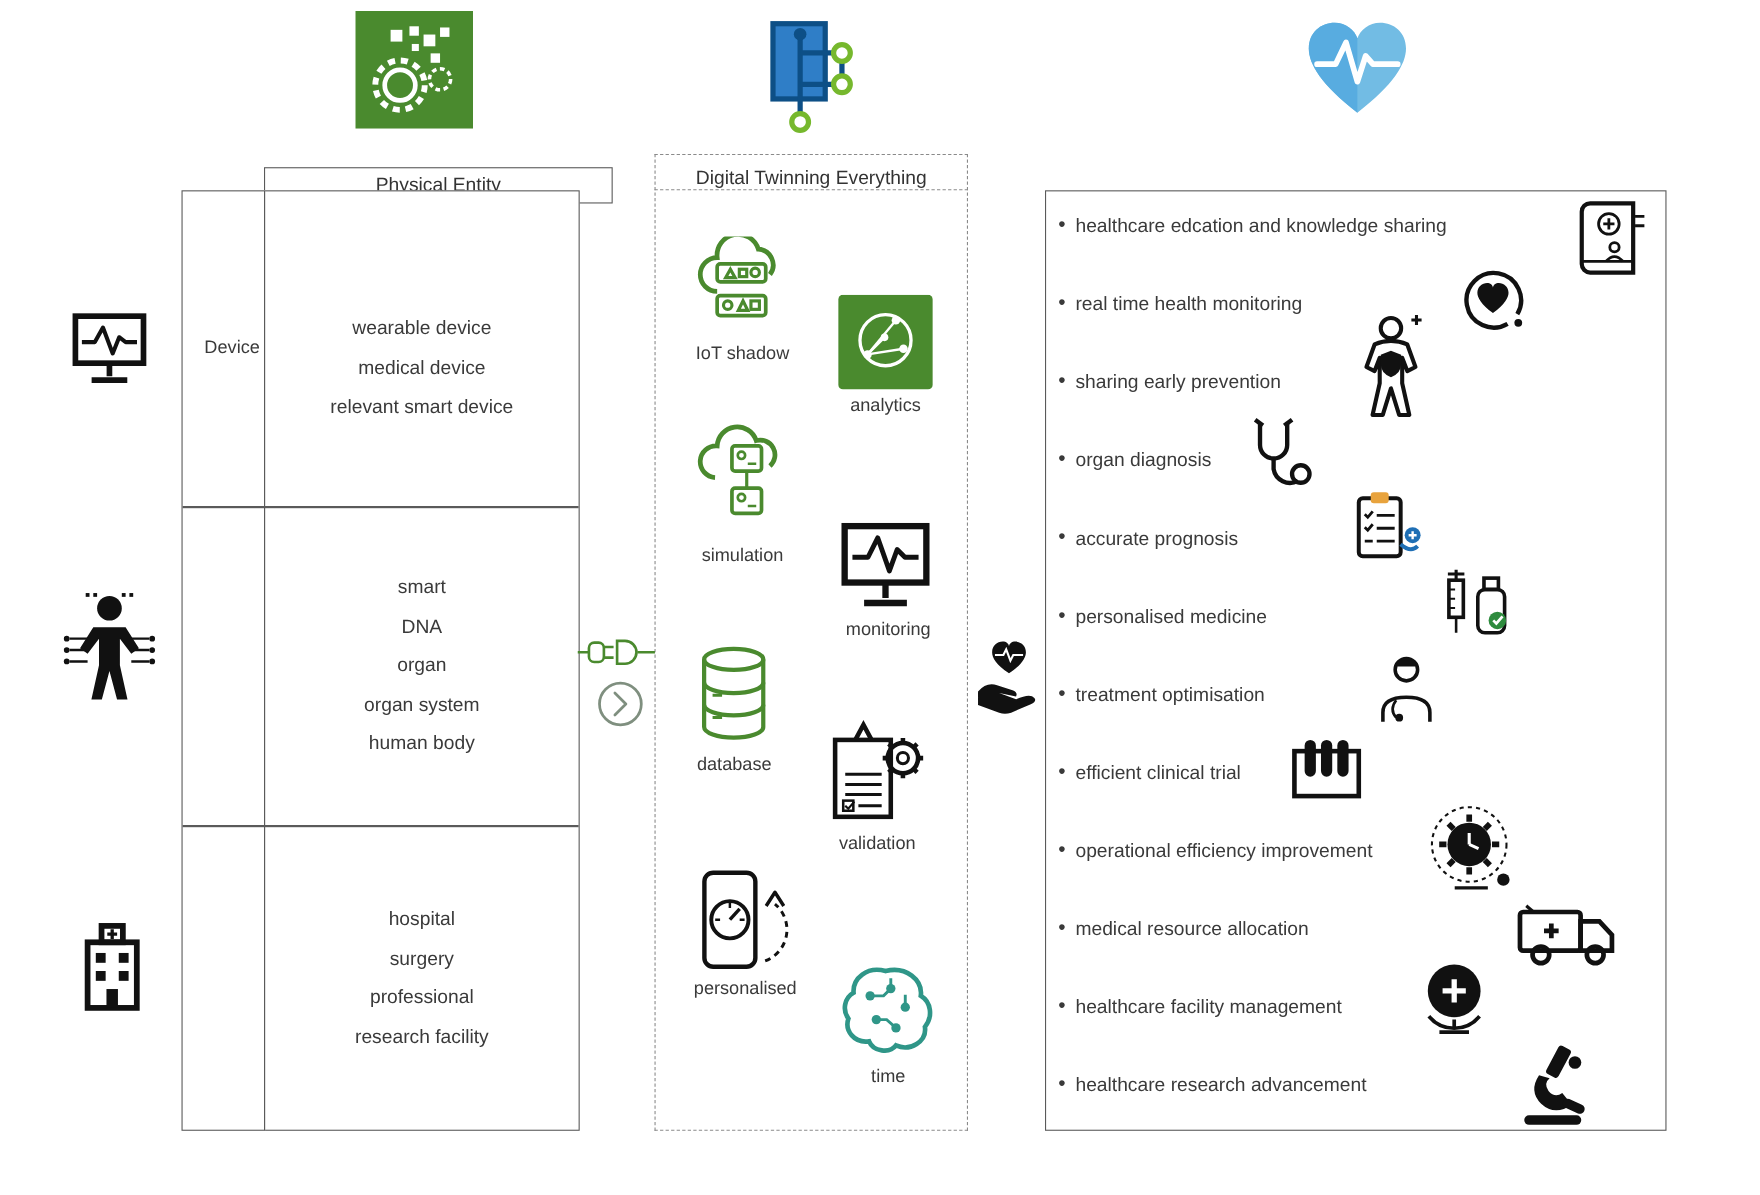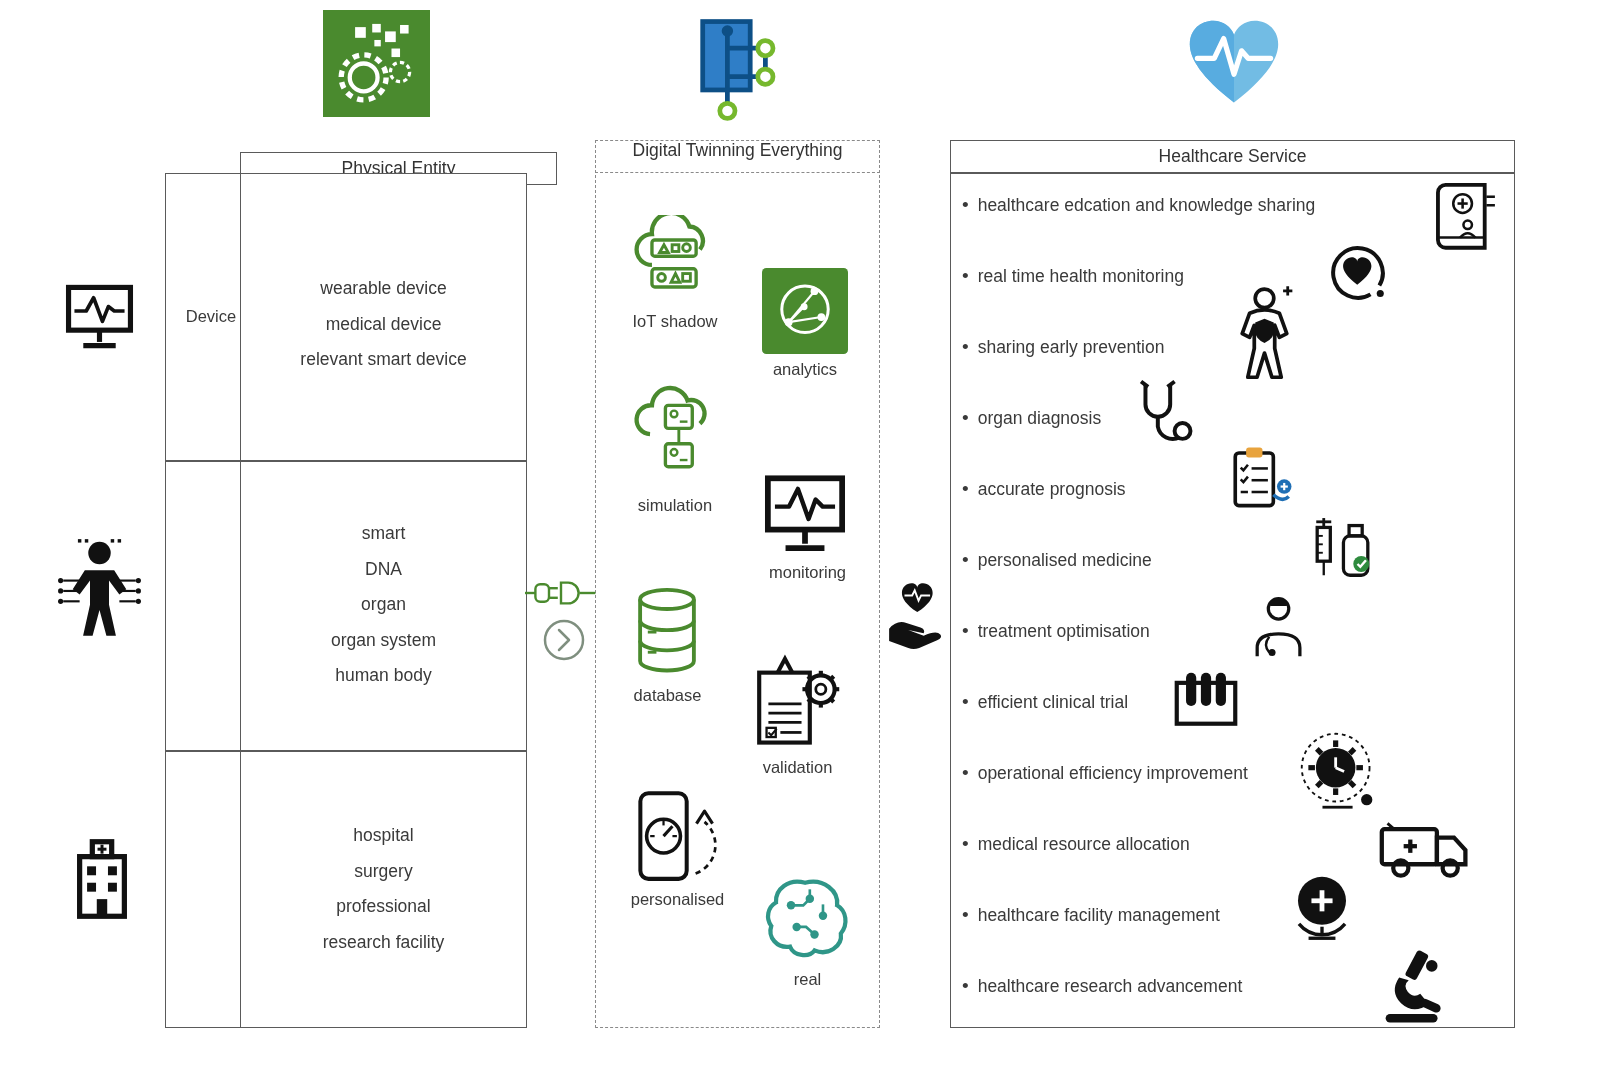--- a/index.html
+++ b/index.html
@@ -71,21 +71,21 @@
   </div>
   <div class="abs body-box" style="left:240px;top:173px;width:287px;height:855px"></div>
   <div class="abs body-box" style="left:165px;top:173px;width:76px;height:855px"></div>
   <div class="divider" style="left:166px;top:460px;width:360px"></div>
   <div class="divider" style="left:166px;top:750px;width:360px"></div>
 
   <div class="abs" style="left:165px;top:173px;width:92px;height:287px;display:flex;align-items:center;justify-content:center;font-size:16.5px;color:#3a3a3a">
       <span>Device</span>
     </div>
 
-  <div class="row-lines" style="left:242px;top:181px;width:283px;height:287px">
+  <div class="row-lines" style="left:242px;top:191px;width:283px;height:287px">
     <div>wearable device</div>
     <div>medical device</div>
     <div>relevant smart device</div>
   </div>
   <div class="row-lines" style="left:242px;top:460px;width:283px;height:290px">
     <div>smart</div>
     <div>DNA</div>
     <div>organ</div>
     <div>organ system</div>
     <div>human body</div>
@@ -143,21 +143,21 @@
         <rect x="25" y="38" width="12" height="12"></rect>
           <rect x="53" y="38" width="12" height="12"></rect>
         <rect x="25" y="60" width="12" height="12"></rect>
           <rect x="53" y="60" width="12" height="12"></rect>
         <rect x="38" y="82" width="14" height="23"></rect>
       </g>
     </svg>
   </div>
 
   <div class="abs dashed-box" style="left:595px;top:140px;width:285px;height:888px"></div>
-  <div class="abs" style="left:595px;top:140px;width:285px;height:33px;display:flex;align-items:flex-start;justify-content:center;font-size:17.5px;color:#333;border-bottom:1.6px dashed #8a8a8a">
+  <div class="abs" style="left:595px;top:140px;width:285px;height:33px;display:flex;align-items:flex-end;justify-content:center;font-size:17.5px;color:#333;border-bottom:1.6px dashed #8a8a8a">
     <span>Digital Twinning Everything</span>
   </div>
 
   <div class="abs" style="left:627px;top:215px;width:96px;height:96px">
     <svg viewBox="0 0 100 100">
       <path d="M26 52 a16 16 0 0 1 0 -32 a20 20 0 0 1 39 -8 a15 15 0 0 1 11 24" fill="none" stroke="#4a8a2e" stroke-width="4.5"></path>
       <rect x="26" y="26" width="46" height="17" rx="3" fill="none" stroke="#4a8a2e" stroke-width="3.5"></rect>
       <g fill="none" stroke="#4a8a2e" stroke-width="3">
         <path d="M34 39 l4.5 -8 l4.5 8 z"></path>
           <rect x="47" y="31" width="7" height="7"></rect>
@@ -283,21 +283,21 @@
           <circle cx="58" cy="65" r="4.5"></circle>
       </g>
       <g stroke="#2f9688" stroke-width="2.8" fill="none">
         <path d="M33 34 h13 l7 -7"></path>
           <path d="M39 57 h10 l9 8"></path>
           <path d="M67 45 v-12"></path>
           <path d="M53 27 v-10"></path>
       </g>
     </svg>
   </div>
-  <div class="icap" style="left:765px;top:970px;width:85px">real</div>
+  <div class="icap" style="left:765px;top:970px;width:85px">time</div>
 
   <div class="abs" style="left:525px;top:576px;width:72px;height:34px">
     <svg viewBox="0 0 90 42">
       <line x1="0" y1="21" x2="13" y2="21" stroke="#4a8a2e" stroke-width="3"></line>
       <rect x="13" y="10" width="17" height="22" rx="6" fill="none" stroke="#4a8a2e" stroke-width="3"></rect>
       <line x1="30" y1="15" x2="41" y2="15" stroke="#4a8a2e" stroke-width="3"></line>
       <line x1="30" y1="27" x2="41" y2="27" stroke="#4a8a2e" stroke-width="3"></line>
       <path d="M45 8 h9 a13 13 0 0 1 0 26 h-9 z" fill="none" stroke="#4a8a2e" stroke-width="3"></path>
       <line x1="68" y1="21" x2="88" y2="21" stroke="#4a8a2e" stroke-width="3"></line>
     </svg>
@@ -309,23 +309,20 @@
     </svg>
   </div>
   <div class="abs" style="left:884px;top:578px;width:64px;height:72px">
     <svg viewBox="0 0 100 110">
       <path d="M52 52 C34 40 28 30 28 22 C28 13 35 7 43 7 C48 7 52 10 52 14 C52 10 56 7 61 7 C69 7 76 13 76 22 C76 30 70 40 52 52 Z" fill="#111"></path>
       <polyline points="32,26 44,26 48,18 54,34 58,26 72,26" stroke="#fff" stroke-width="3" fill="none"></polyline>
       <path d="M8 78 q12 -14 27 -9 l22 7 q8 3 5 9 l-24 -5 l24 9 q20 -9 26 -2 q4 5 -5 9 l-28 12 q-9 3 -17 0 l-30 -11 z" fill="#111"></path>
     </svg>
   </div>
 
-  <div class="abs hdr-box" style="left:950px;top:140px;width:565px;height:33px">
-    <span>Healthcare Service</span>
-  </div>
   <div class="abs body-box" style="left:950px;top:173px;width:565px;height:855px"></div>
 
   <div class="hs-item" style="top:190px">
       <span>healthcare edcation and knowledge sharing</span>
     </div>
   <div class="hs-item" style="top:261px">
       <span>real time health monitoring</span>
     </div>
   <div class="hs-item" style="top:332px">
       <span>sharing early prevention</span>

